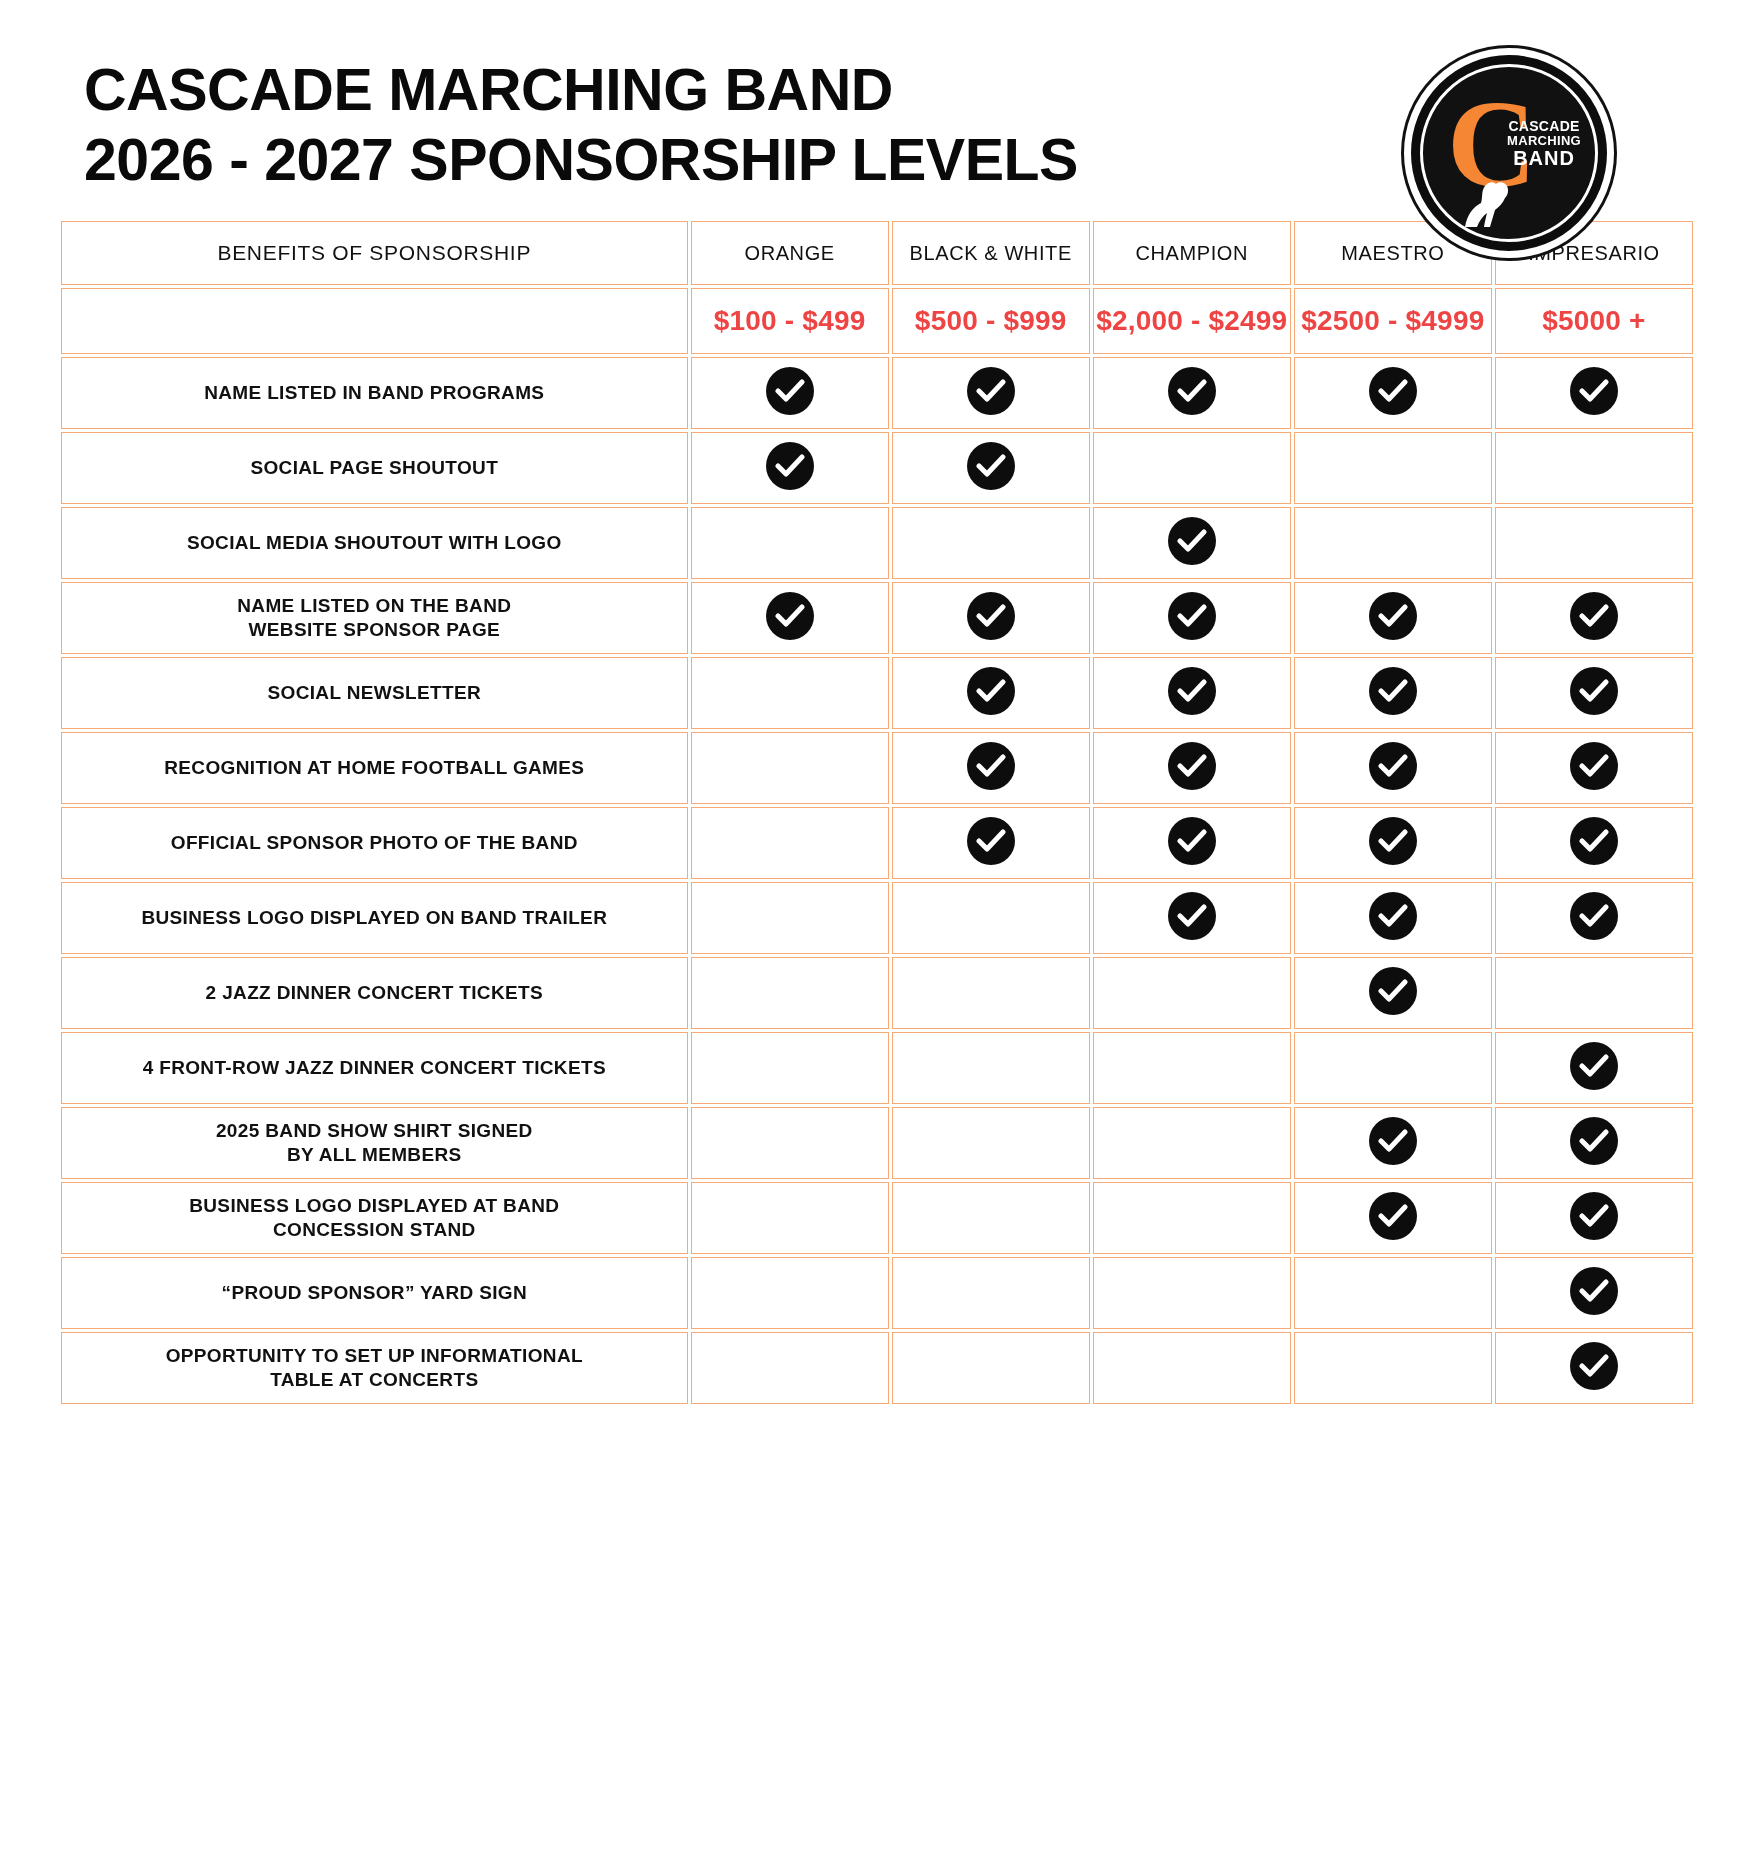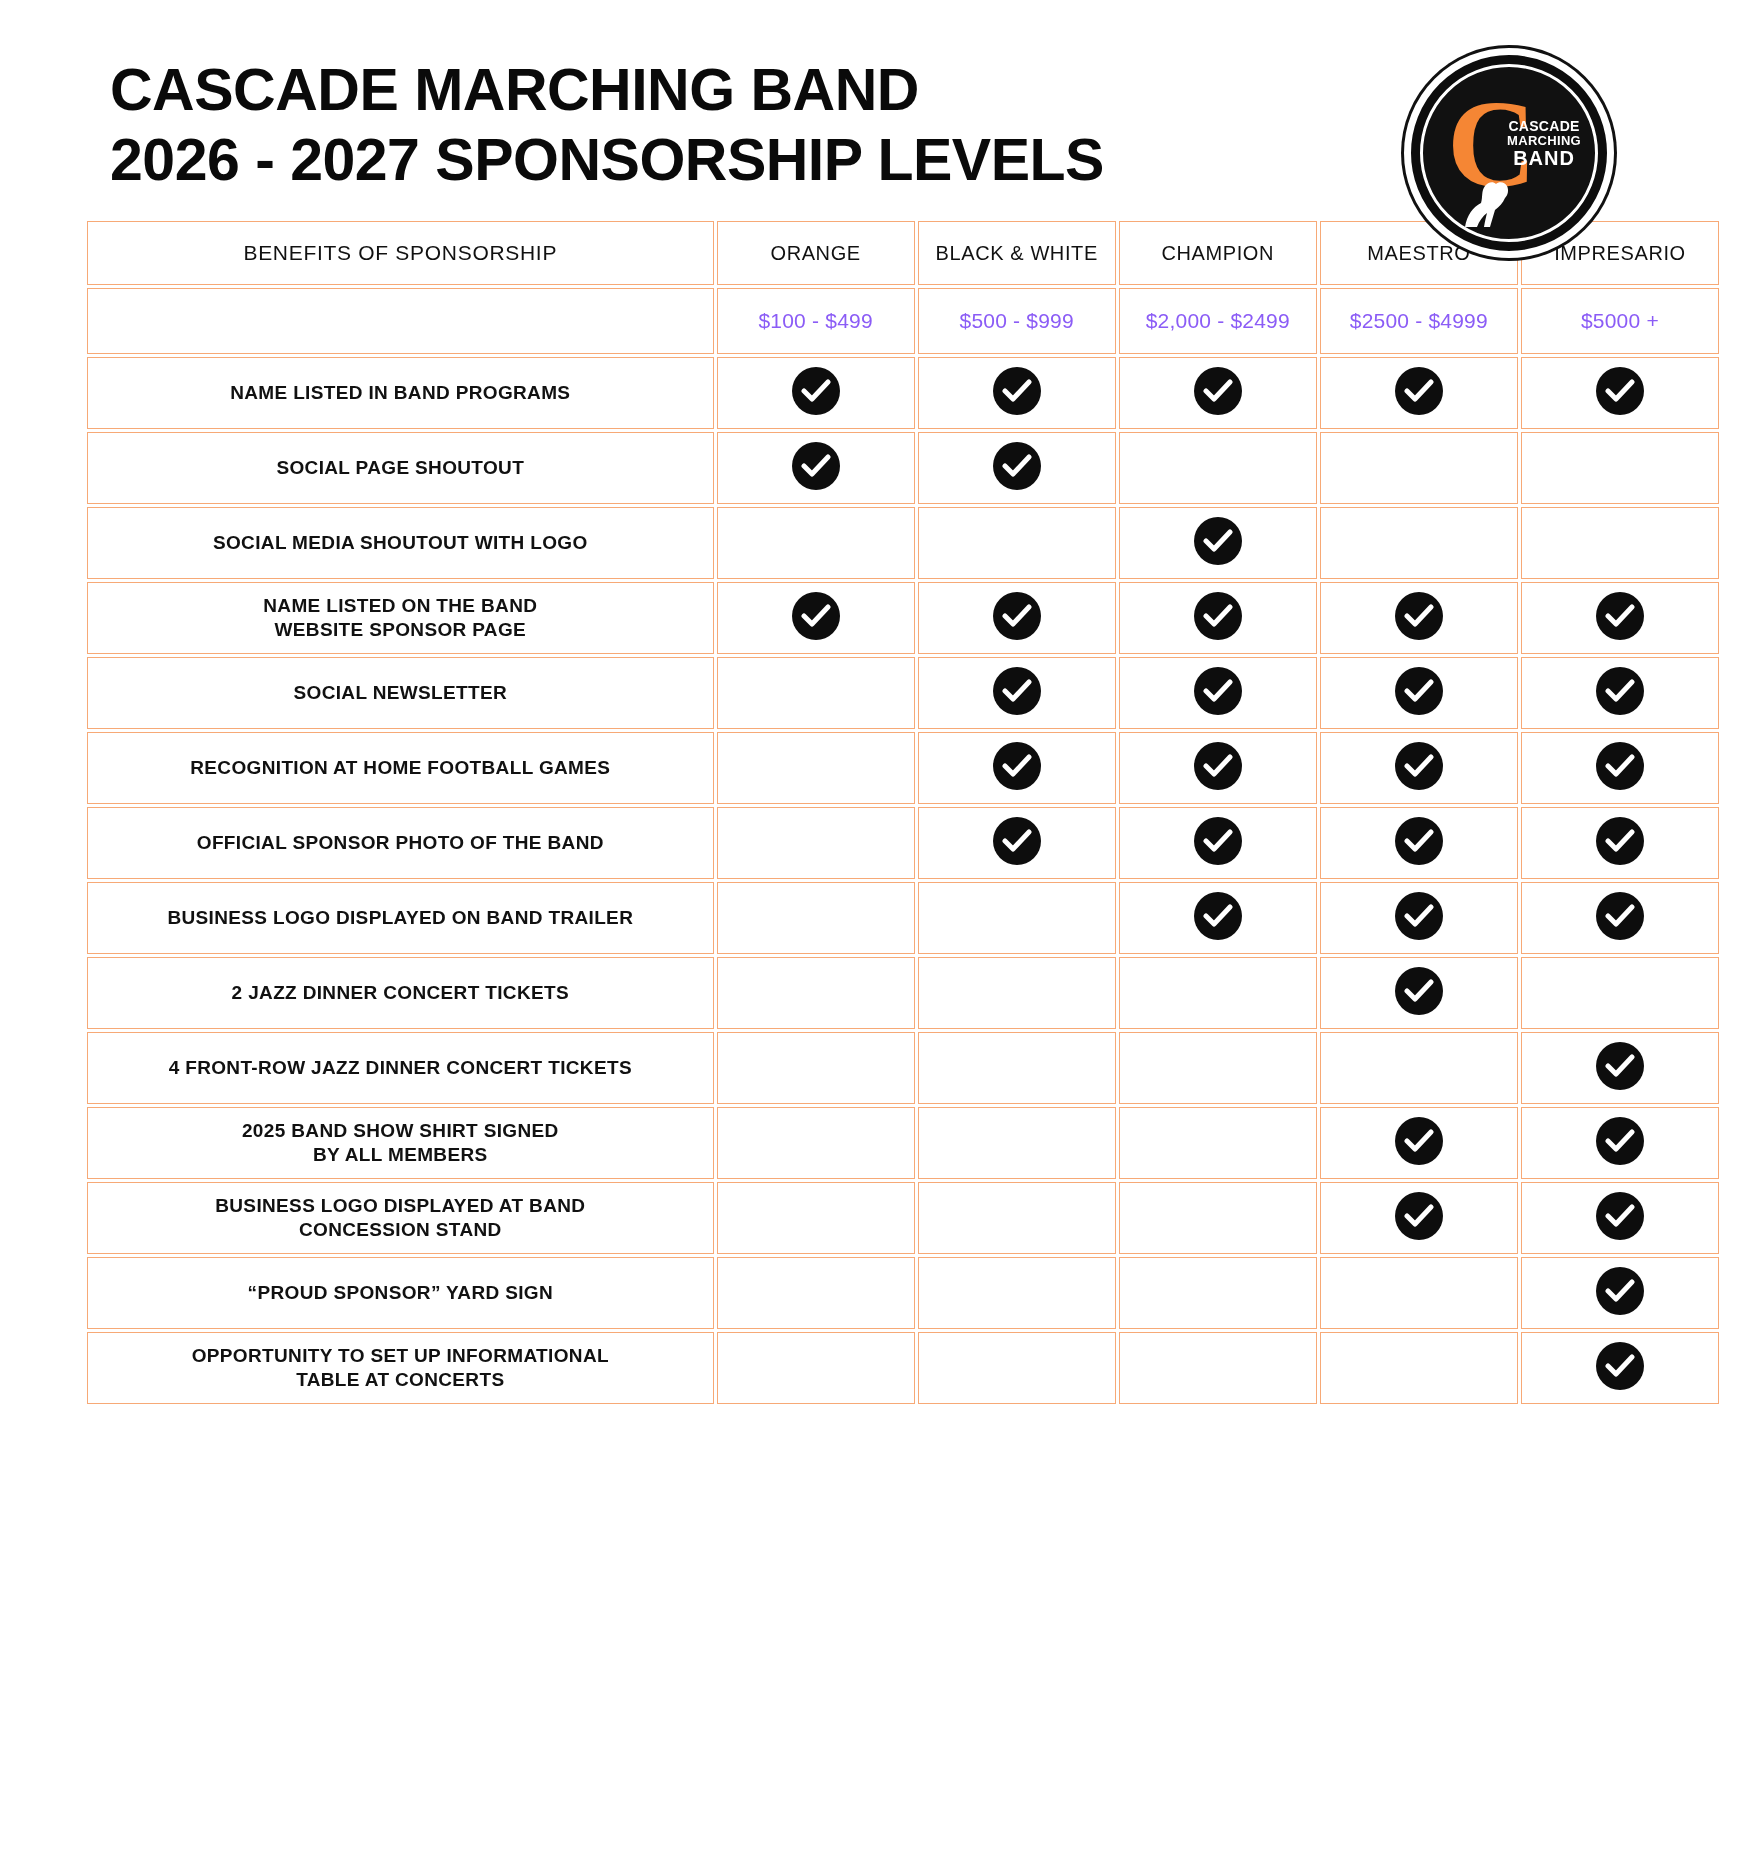--- a/index.html
+++ b/index.html
@@ -12,21 +12,21 @@
     height: 1850px;
     font-family: "Liberation Sans", sans-serif;
     color: #111111;
     overflow: hidden;
   }
   .page {
     position: relative;
     width: 1750px;
     height: 1536px;
     box-sizing: border-box;
-    padding: 48px 58px 0 84px;
+    padding: 48px 58px 0 58px;
   }
   
   .header {
     position: relative;
     height: 170px;
   }
   .title-block {
     position: absolute;
     left: 26px;
     top: 8px;
@@ -121,25 +121,25 @@
   .col-tier { width: 196px; }
   td.benefit {
     font-size: 19px;
     font-weight: bold;
     letter-spacing: 0.35px;
     line-height: 1.28;
     padding: 8px 14px;
     color: #111111;
   }
   td.amount {
-    font-size: 21px;
-    font-weight: normal;
+    font-size: 28px;
+    font-weight: bold;
     letter-spacing: 0.2px;
     height: 64px;
-    color: #8b5cf6;
+    color: #ef4444;
   }
   tr.row-amounts td.benefit-empty { height: 64px; }
   tr.data-row td { height: 70px; }
   .check {
     display: inline-block;
     width: 48px;
     height: 48px;
     border-radius: 50%;
     background: #0d0d0d;
     position: relative;

